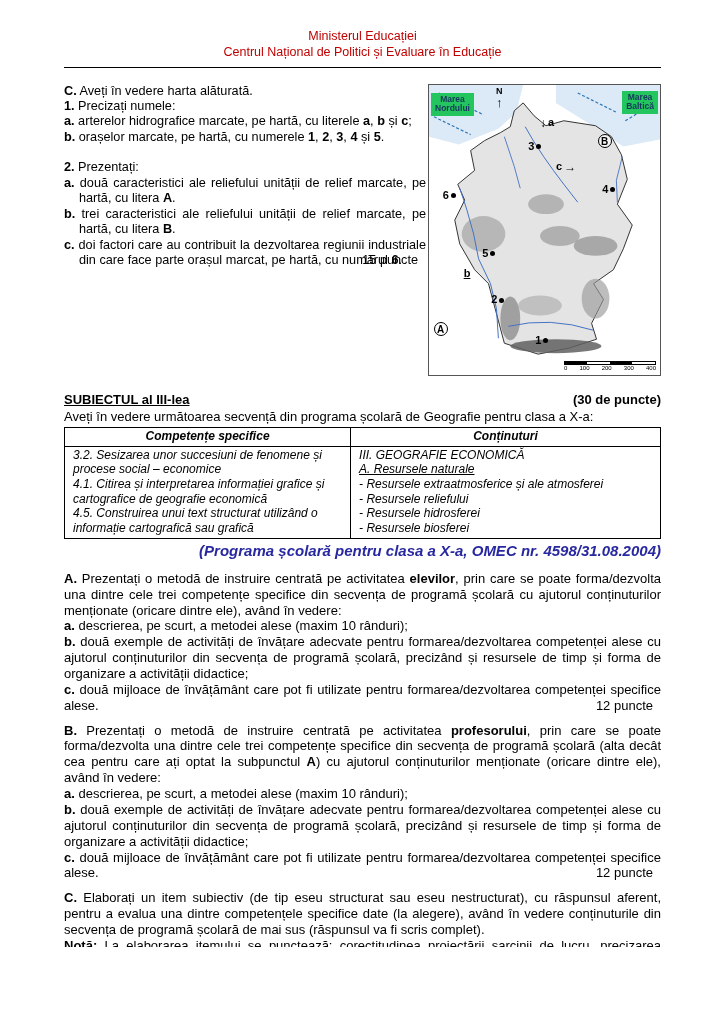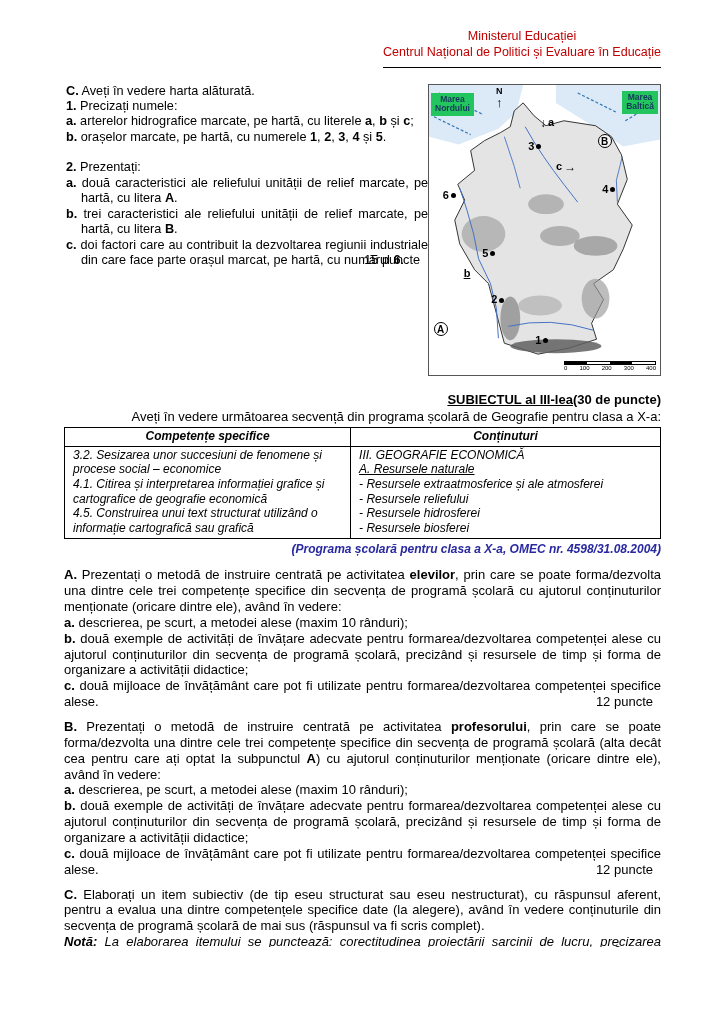--- a/index.html
+++ b/index.html
@@ -1,23 +1,23 @@
 <!DOCTYPE html>
 <html><head>
 <meta charset="utf-8">
 <style>
   * { box-sizing: border-box; }
   html,body { margin:0; padding:0; }
   body {
     width:724px; height:1024px; background:#fff; color:#000;
     font-family:"Liberation Sans", sans-serif; font-size:13px; line-height:1.22;
   }
-  .page { width:724px; height:947px; padding:28px 63px 14px 64px; display:flex; flex-direction:column; overflow:hidden;align-items:flex-end; }
+  .page { width:724px; height:947px; padding:28px 63px 14px 64px; display:flex; flex-direction:column; overflow:hidden; }
   .b { font-weight:700; }
-  .i { font-style:italic; }
+  .i { }
   .u { text-decoration:underline; }
 
   
   .doc-header { text-align:center; color:#c00000; font-size:12.5px; line-height:1.3; padding-bottom:6px; border-bottom:1px solid #000; }
 
   
   .top { display:flex; margin:16px 0 10px 0; }
   .left-col { width:362px; font-size:12.7px; text-align:justify; }
   .left-col .gap { height:15px; }
   .hang { padding-left:15px; text-indent:-15px; }
@@ -44,21 +44,21 @@
   
   .subject-row { display:flex; justify-content:space-between; font-weight:700; margin-top:6px; }
   .subject-row .title { text-decoration:underline; }
   .intro-line { margin-top:2px; }
   table.prog { width:100%; border-collapse:collapse; margin-top:2px; font-size:12px; }
   table.prog th, table.prog td { border:1px solid #000; padding:1px 8px 2px 8px; vertical-align:top; }
   table.prog th { text-align:center; font-weight:700; font-style:italic; }
   table.prog td { font-style:italic; text-align:left; }
   table.prog .c1 { width:48%; }
   .cell-item { margin:0; }
-  .source { text-align:right; font-weight:700; font-style:italic; color:#2828a0; font-size:12px; margin:3px 0 4px 0; }
+  .source { text-align:right; font-weight:700; font-style:italic; color:#2828a0; font-size:15px; margin:3px 0 4px 0; }
 
   .para { text-align:justify; }
   .para-block { margin-top:7px; }
   .mt9 { margin-top:9px; }
 
   
   .doc-footer { margin-top:auto; border-top:1px solid #000; padding-top:3px; font-size:12.3px; }
   .foot-row { display:flex; justify-content:space-between; }
   .foot-center { text-align:center; margin-top:3px; }
 </style>

